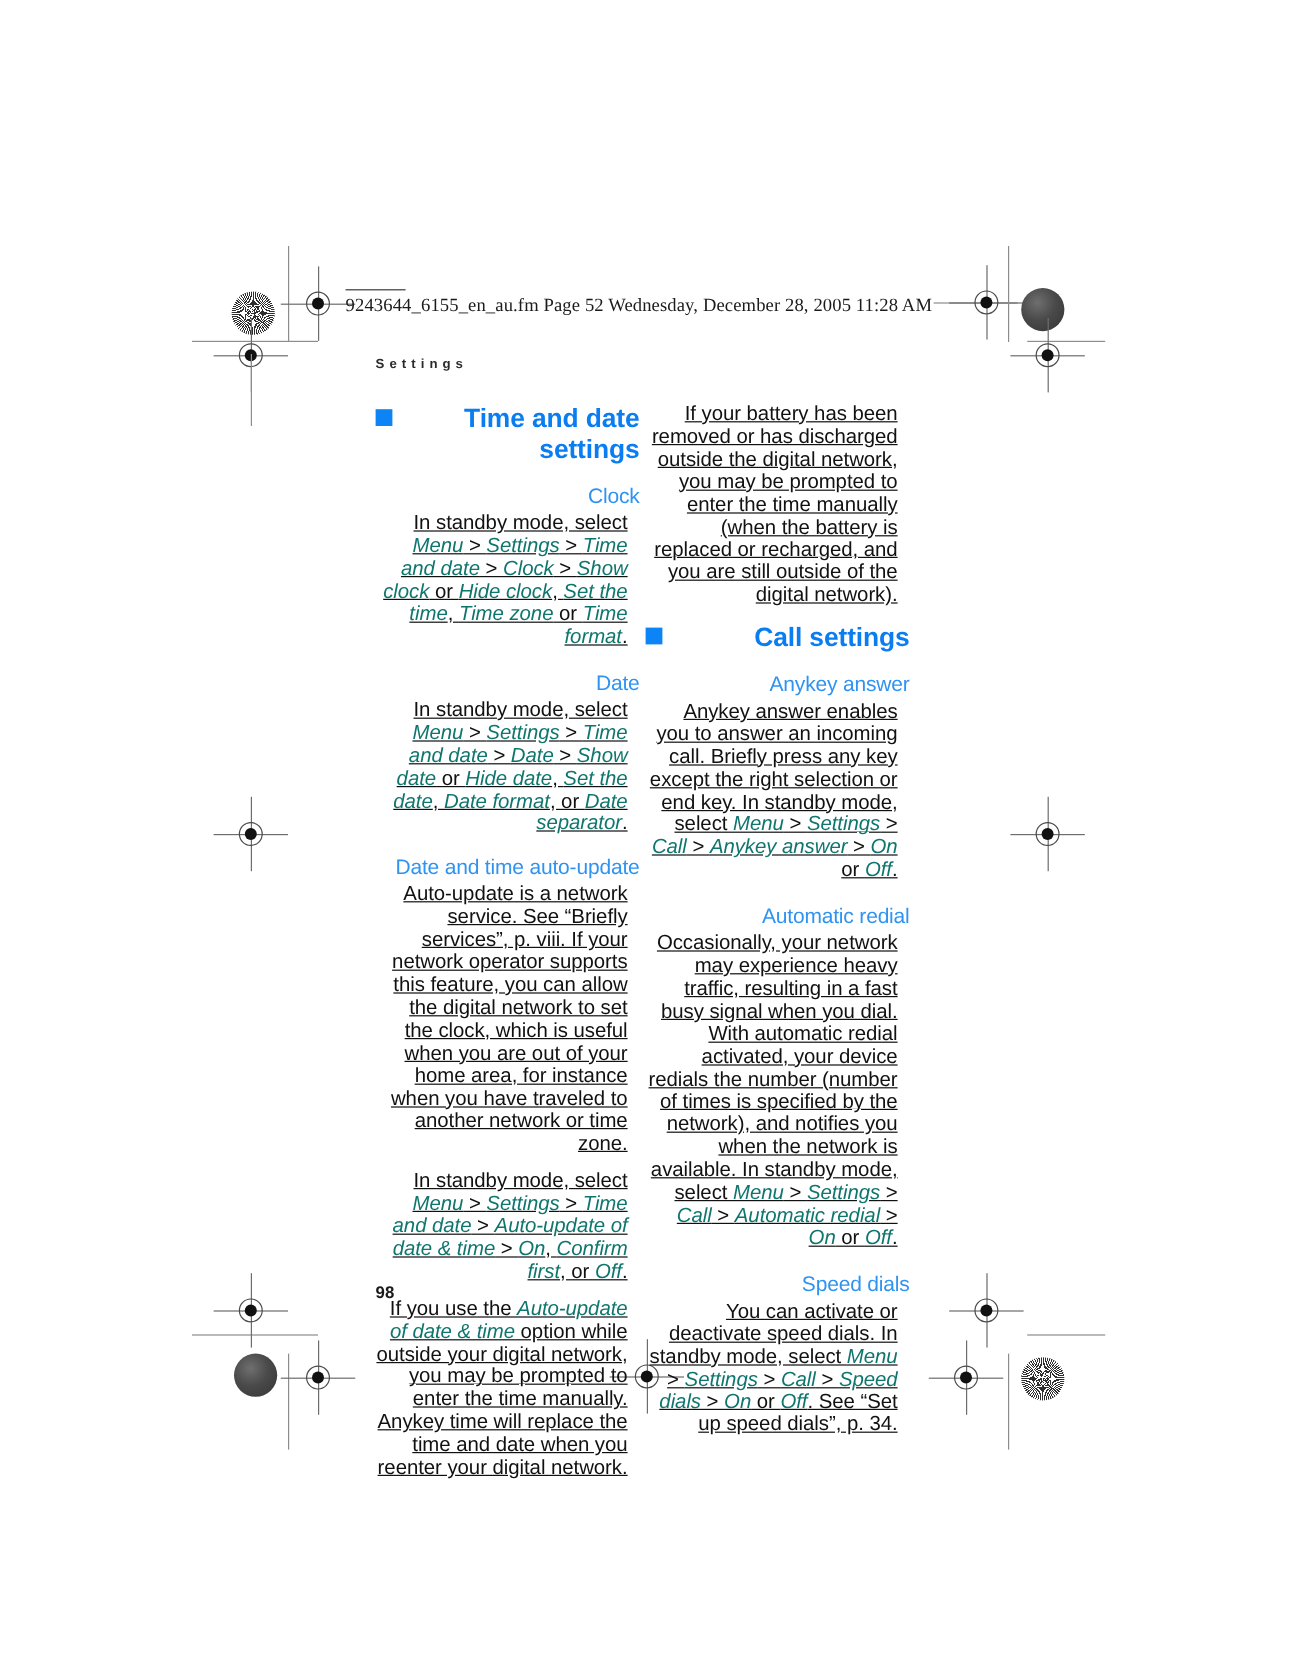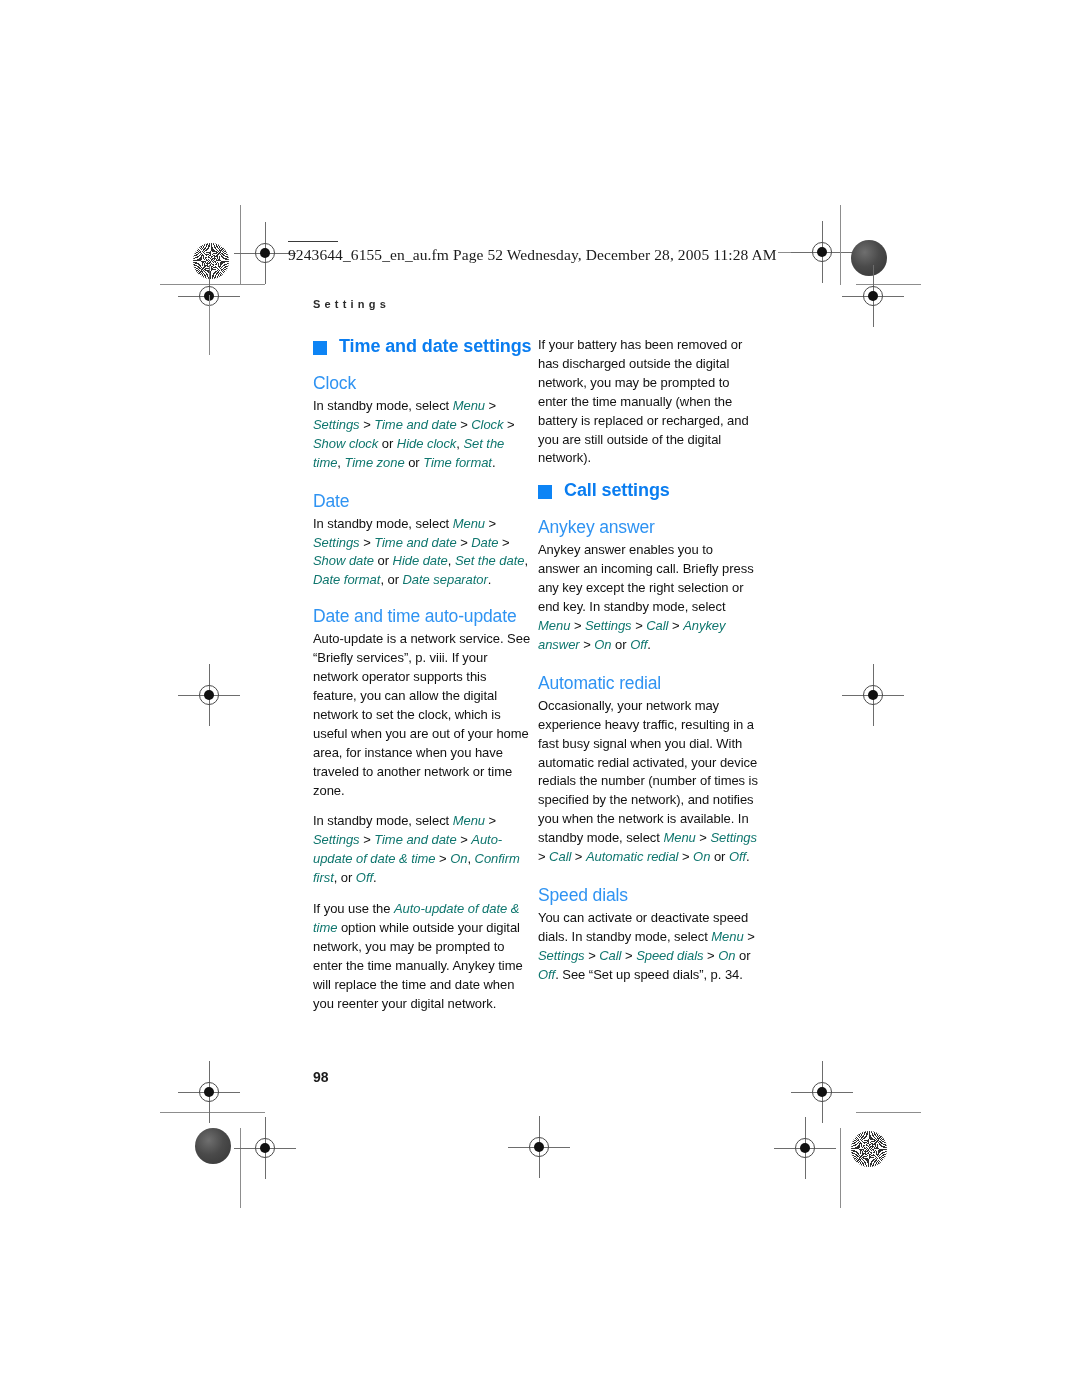--- a/index.html
+++ b/index.html
@@ -2,21 +2,21 @@
 <html><head>
 <meta charset="utf-8">
 <style>
   html,body{margin:0;padding:0;}
   body{
     width:1080px;height:1397px;
     background:#ffffff;
     font-family:"Liberation Sans", sans-serif;
     position:relative;overflow:hidden;
   }
-  .page{position:absolute;inset:0;}
+  .page{position:absolute;inset:0;text-align:right;}
 
   
   .regmark{position:absolute;width:34px;height:34px;}
   .regmark .ring{
     position:absolute;left:7px;top:7px;width:20px;height:20px;
     border:1.2px solid #4a4a4a;border-radius:50%;box-sizing:border-box;
   }
   .regmark .dot{
     position:absolute;left:12px;top:12px;width:10px;height:10px;
     background:#111;border-radius:50%;
@@ -50,35 +50,35 @@
     position:absolute;left:313px;top:298px;
     font-size:11px;font-weight:bold;color:#2b2b2b;letter-spacing:4.2px;
   }
 
   
   .col{position:absolute;top:336px;width:220px;}
   .col-left{left:313px;}
   .col-right{left:538px;}
 
   h1.section{
-    font-size:18px;font-weight:bold;color:#0a7df0;
+    font-size:22px;font-weight:bold;color:#0a7df0;
     margin:0 0 16px 0;line-height:1.17;
     padding-left:26px;position:relative;letter-spacing:-.1px;
   }
   h1.section .sq{
     position:absolute;left:0;top:5px;width:14px;height:14px;background:#0d84f5;
   }
   h2.sub{
     font-size:17.5px;font-weight:normal;color:#2f93f2;
     margin:0 0 3px 0;line-height:1.2;letter-spacing:-.15px;
   }
   h1.section + h2.sub{margin-top:4px;}
   p.body{
-    font-size:13px;line-height:18.9px;color:#111111;
-    margin:0 0 12px 0;letter-spacing:-.05px;
+    font-size:17px;line-height:18.9px;color:#111111;
+    margin:0 10px 12px 0;letter-spacing:-.05px;text-decoration:underline;
   }
   .m{font-style:italic;color:#0f766e;}
   .gt{color:#111111;}
 
   .pageno{
     position:absolute;left:313px;top:1069px;
     font-size:14px;font-weight:bold;color:#1b1b1b;
   }
 </style>
 </head>

